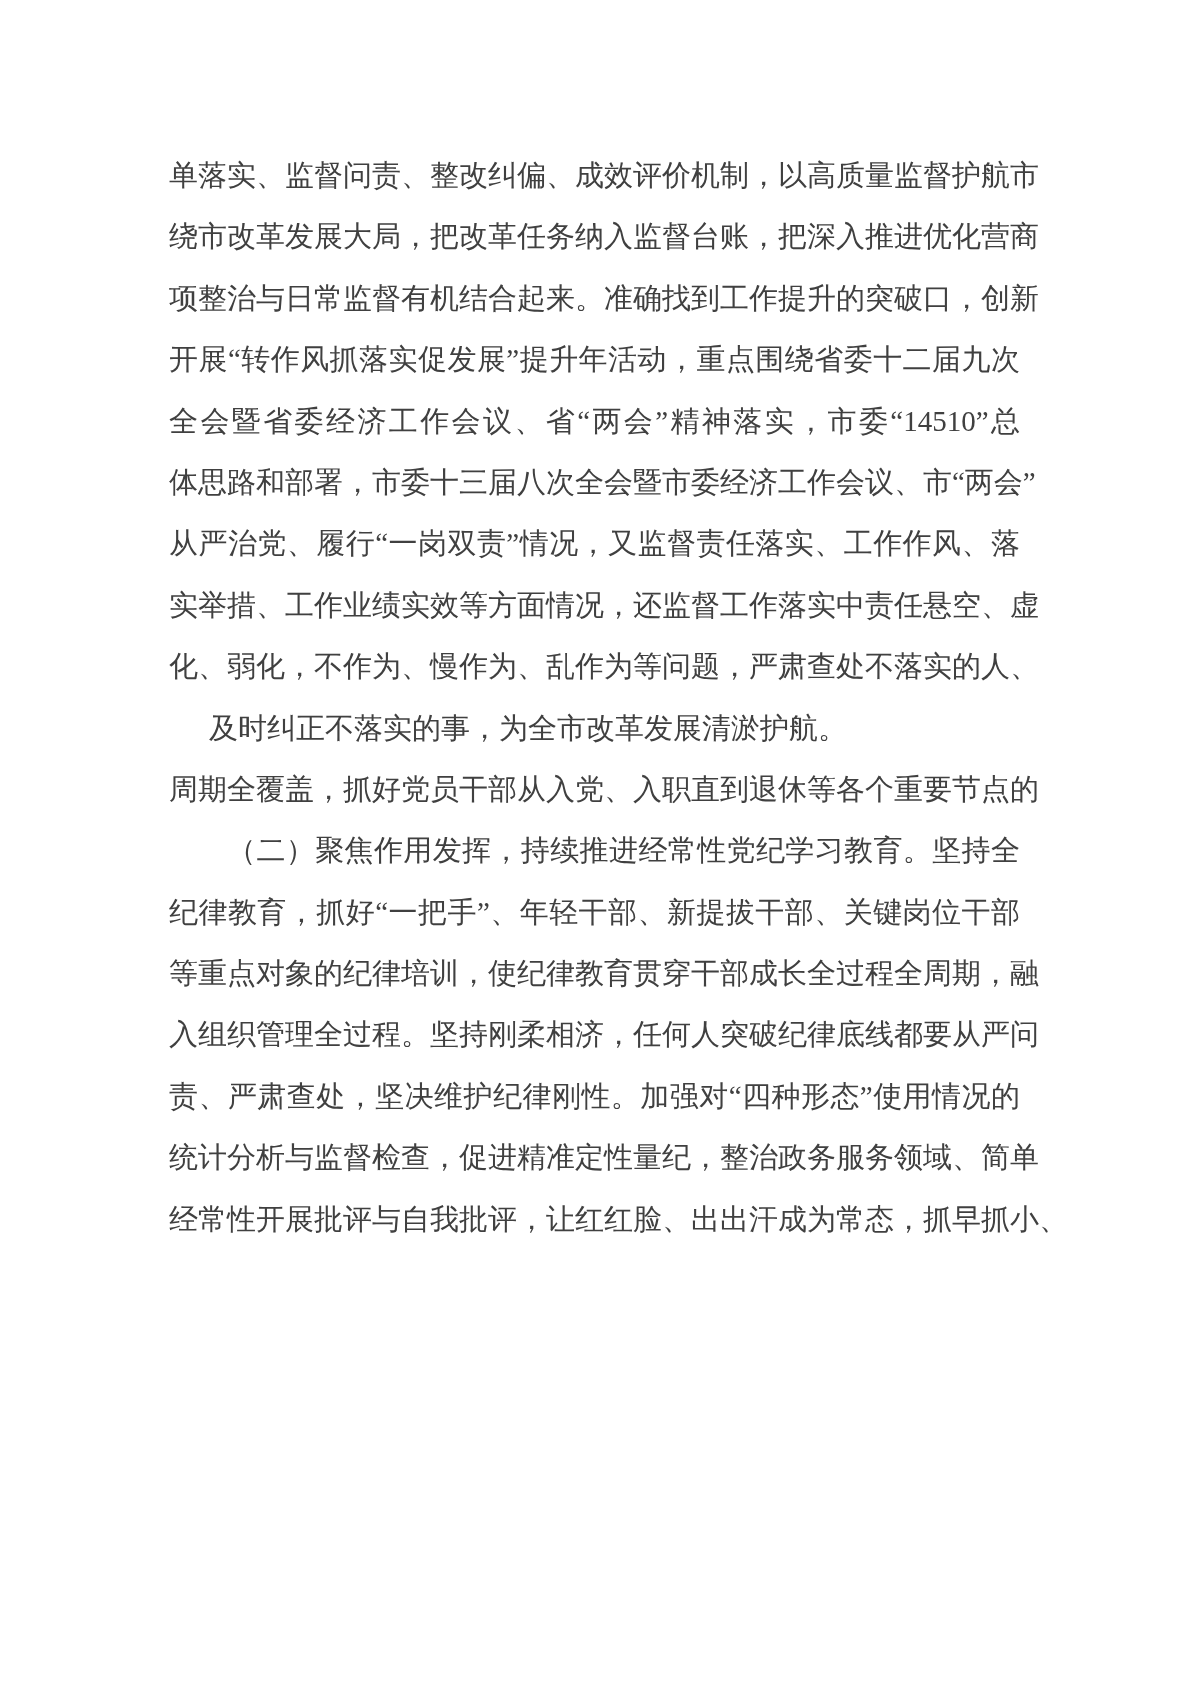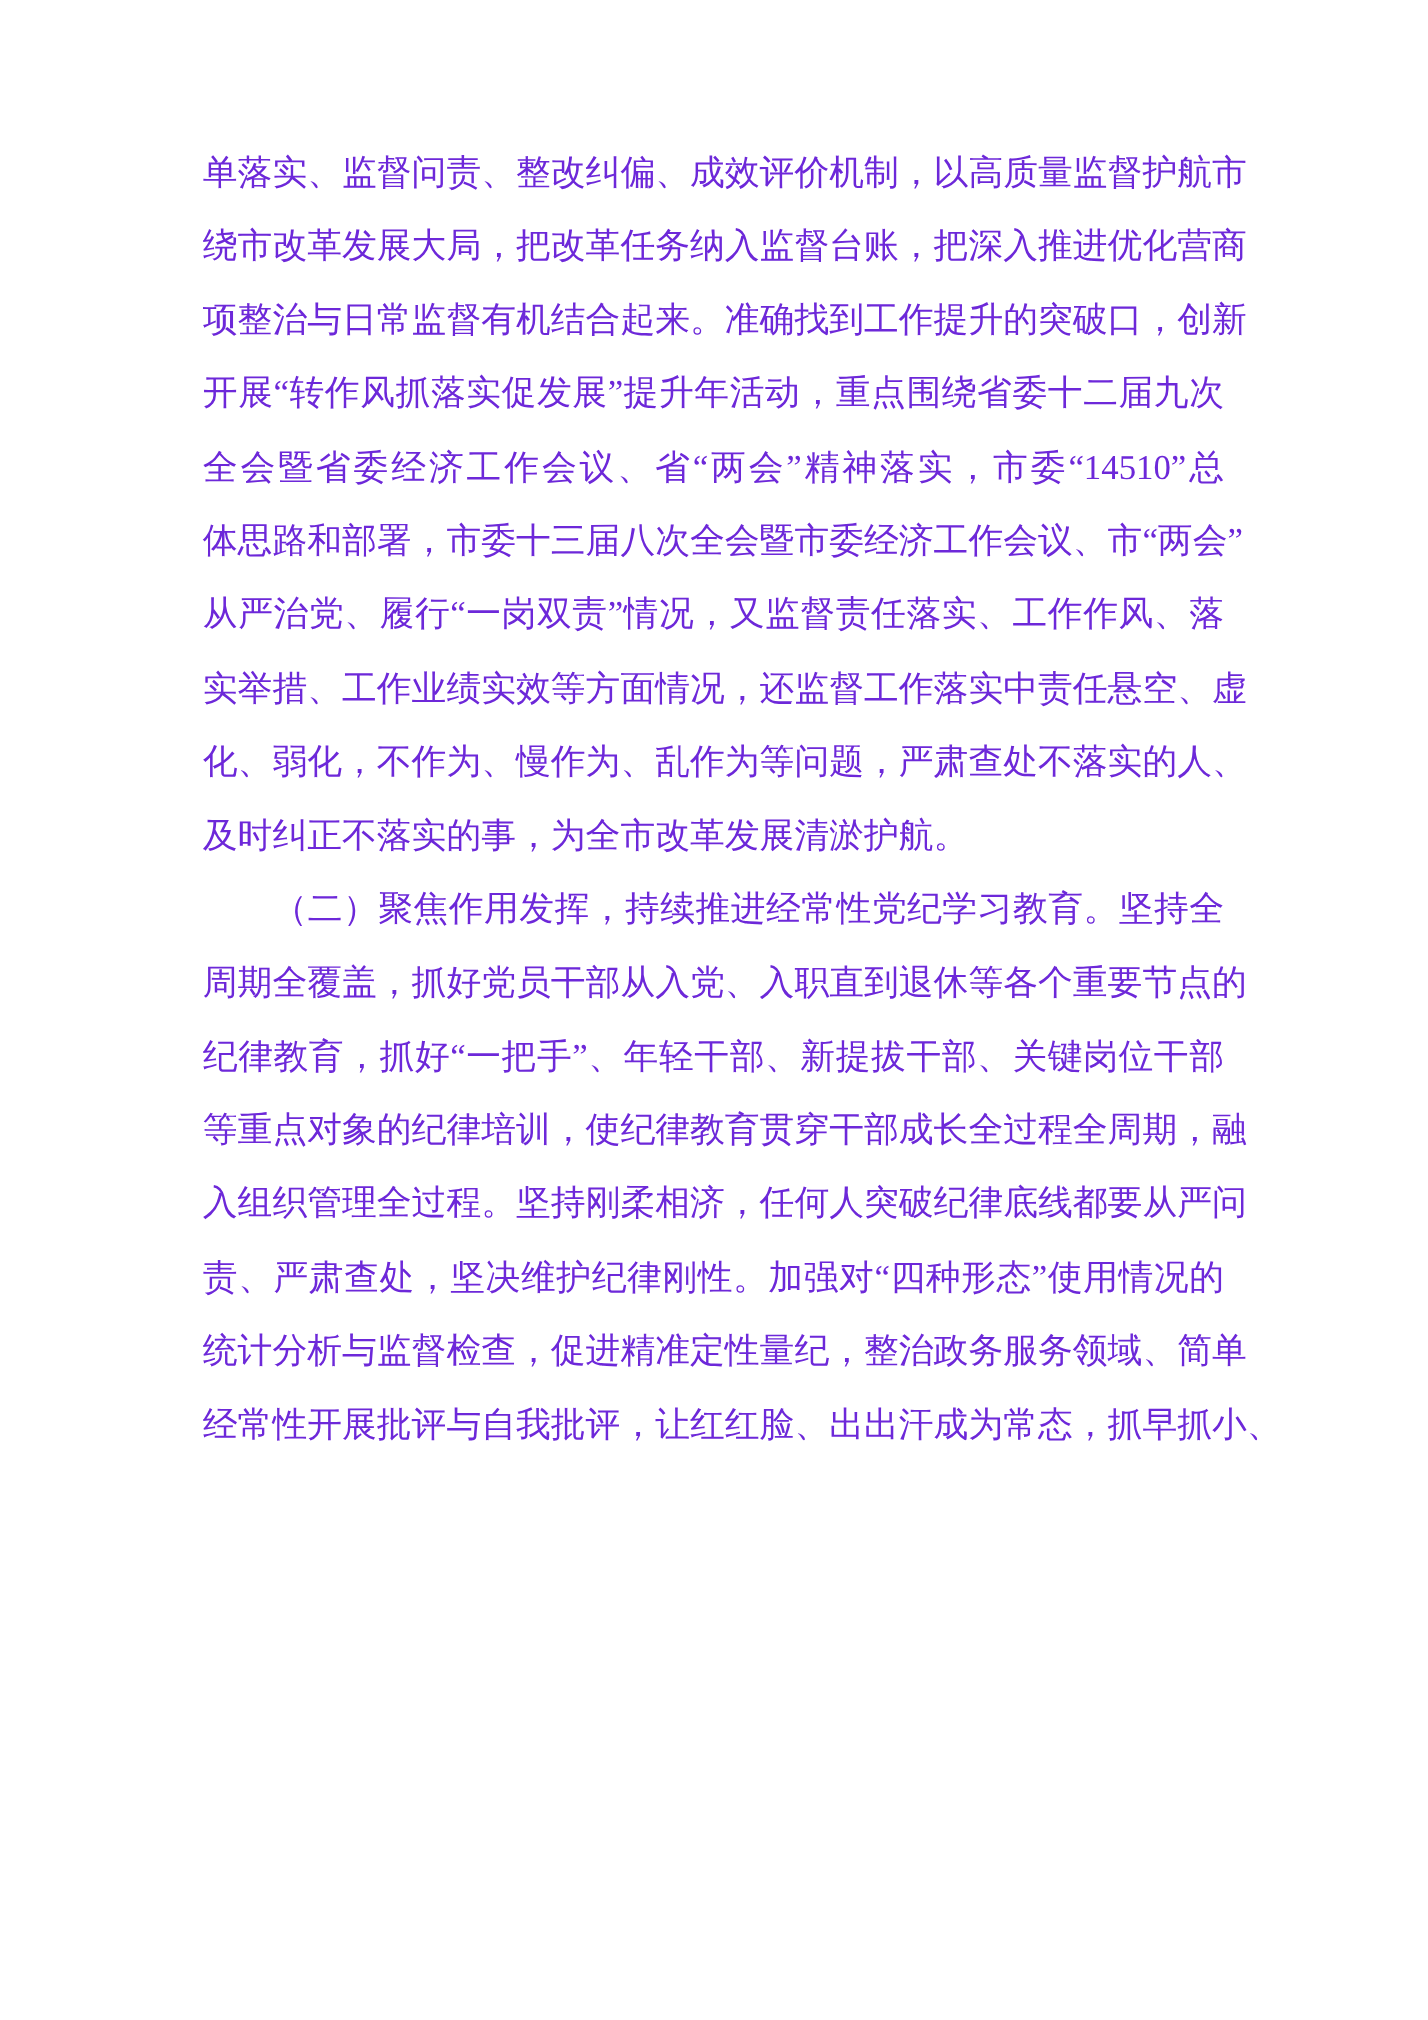--- a/index.html
+++ b/index.html
@@ -11,58 +11,59 @@
     position: relative;
     width: 1190px;
     height: 1683px;
     background: #ffffff;
     overflow: hidden;
     font-family: "Liberation Serif", "DejaVu Serif", serif;
   }
   .text-block {
     position: absolute;
     left: 169px;
-    top: 114px;
+    top: 145px;
     width: 851px;
-    color: #6d28d9;
+    color: #404040;
   }
   .line {
     height: 61.4px;
     line-height: 61.4px;
     font-size: 29px;
     white-space: nowrap;
     text-align: justify;
     text-align-last: justify;
     text-justify: inter-character;
     letter-spacing: 0;
   }
   .line.para-end {
     text-align-last: left;
+    margin-left: 40px;
   }
   .line.indent {
     text-indent: 58px;
   }
 </style>
 </head>
 <body>
 
 <div class="page">
   <div class="text-block">
       <div class="line">单落实、监督问责、整改纠偏、成效评价机制，以高质量监督护航市</div>
       <div class="line">绕市改革发展大局，把改革任务纳入监督台账，把深入推进优化营商</div>
       <div class="line">项整治与日常监督有机结合起来。准确找到工作提升的突破口，创新</div>
       <div class="line">开展“转作风抓落实促发展”提升年活动，重点围绕省委十二届九次</div>
       <div class="line">全会暨省委经济工作会议、省“两会”精神落实，市委“14510”总</div>
       <div class="line">体思路和部署，市委十三届八次全会暨市委经济工作会议、市“两会”</div>
       <div class="line">从严治党、履行“一岗双责”情况，又监督责任落实、工作作风、落</div>
       <div class="line">实举措、工作业绩实效等方面情况，还监督工作落实中责任悬空、虚</div>
       <div class="line">化、弱化，不作为、慢作为、乱作为等问题，严肃查处不落实的人、</div>
       <div class="line para-end">及时纠正不落实的事，为全市改革发展清淤护航。</div>
+      <div class="line">周期全覆盖，抓好党员干部从入党、入职直到退休等各个重要节点的</div>
       <div class="line indent">（二）聚焦作用发挥，持续推进经常性党纪学习教育。坚持全</div>
-      <div class="line">周期全覆盖，抓好党员干部从入党、入职直到退休等各个重要节点的</div>
       <div class="line">纪律教育，抓好“一把手”、年轻干部、新提拔干部、关键岗位干部</div>
       <div class="line">等重点对象的纪律培训，使纪律教育贯穿干部成长全过程全周期，融</div>
       <div class="line">入组织管理全过程。坚持刚柔相济，任何人突破纪律底线都要从严问</div>
       <div class="line">责、严肃查处，坚决维护纪律刚性。加强对“四种形态”使用情况的</div>
       <div class="line">统计分析与监督检查，促进精准定性量纪，整治政务服务领域、简单</div>
       <div class="line">经常性开展批评与自我批评，让红红脸、出出汗成为常态，抓早抓小、</div>
     </div>
 </div>
 
 </body></html>

